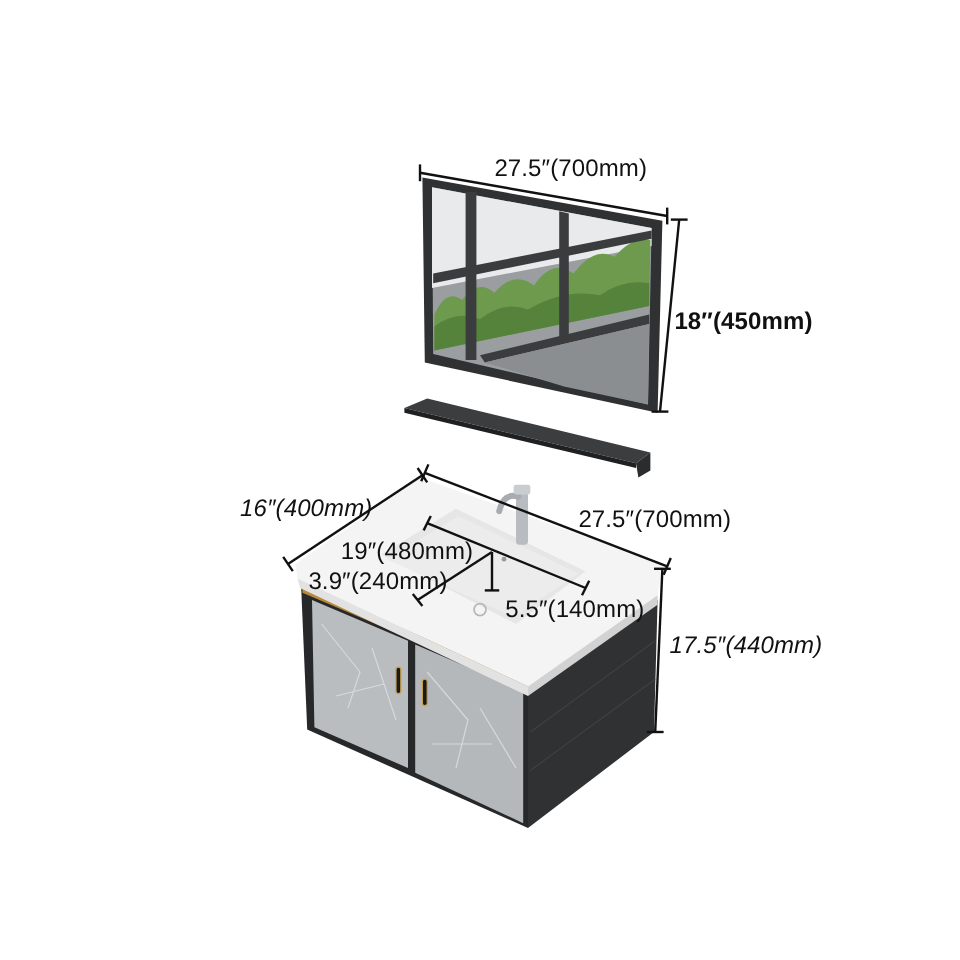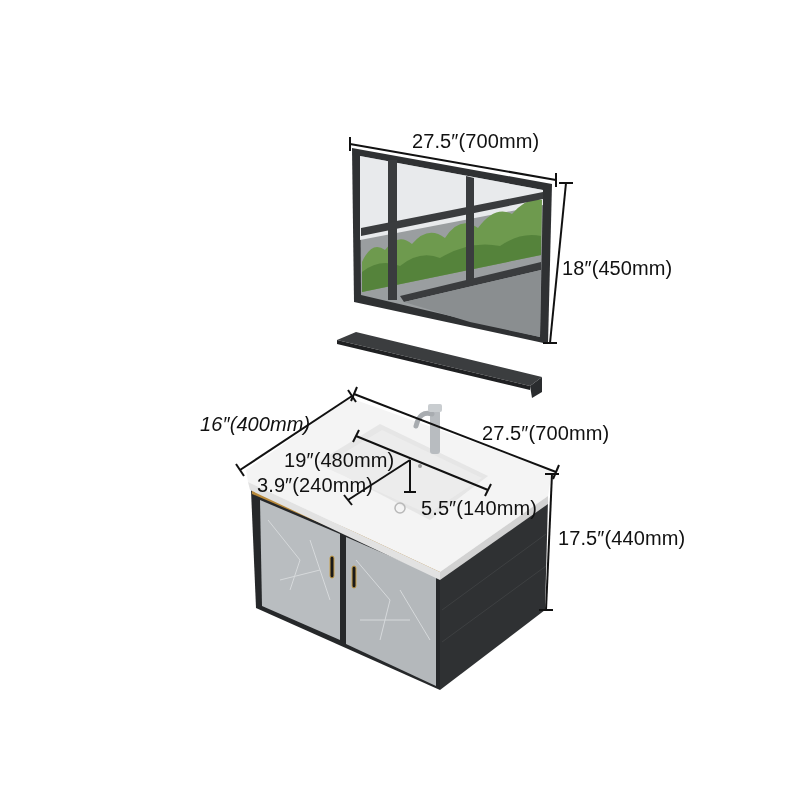--- a/index.html
+++ b/index.html
@@ -101,19 +101,19 @@
 
     <line x1="410" y1="460" x2="348" y2="500"></line>
     <line x1="344" y1="495" x2="352" y2="505"></line>
 
     <line x1="410" y1="460" x2="410" y2="492"></line>
     <line x1="404" y1="492" x2="416" y2="492"></line>
   </g>
 </svg>
 
 <div class="dim-label" style="left:412px; top:131px;">27.5″(700mm)</div>
-<div class="dim-label" style="left:562px; top:258px;">18″(450mm)</div>
+<div class="dim-label" style="left:562px; top:258px;font-weight:bold;">18″(450mm)</div>
 <div class="dim-label" style="left:200px; top:414px;font-style:italic;">16″(400mm)</div>
 <div class="dim-label" style="left:482px; top:423px;">27.5″(700mm)</div>
-<div class="dim-label" style="left:558px; top:528px;">17.5″(440mm)</div>
+<div class="dim-label" style="left:558px; top:528px;font-style:italic;">17.5″(440mm)</div>
 <div class="dim-label" style="left:284px; top:450px;">19″(480mm)</div>
 <div class="dim-label" style="left:257px; top:475px;">3.9″(240mm)</div>
 <div class="dim-label" style="left:373px; top:498px;margin-left:48px;">5.5″(140mm)</div>
 
 </body></html>

